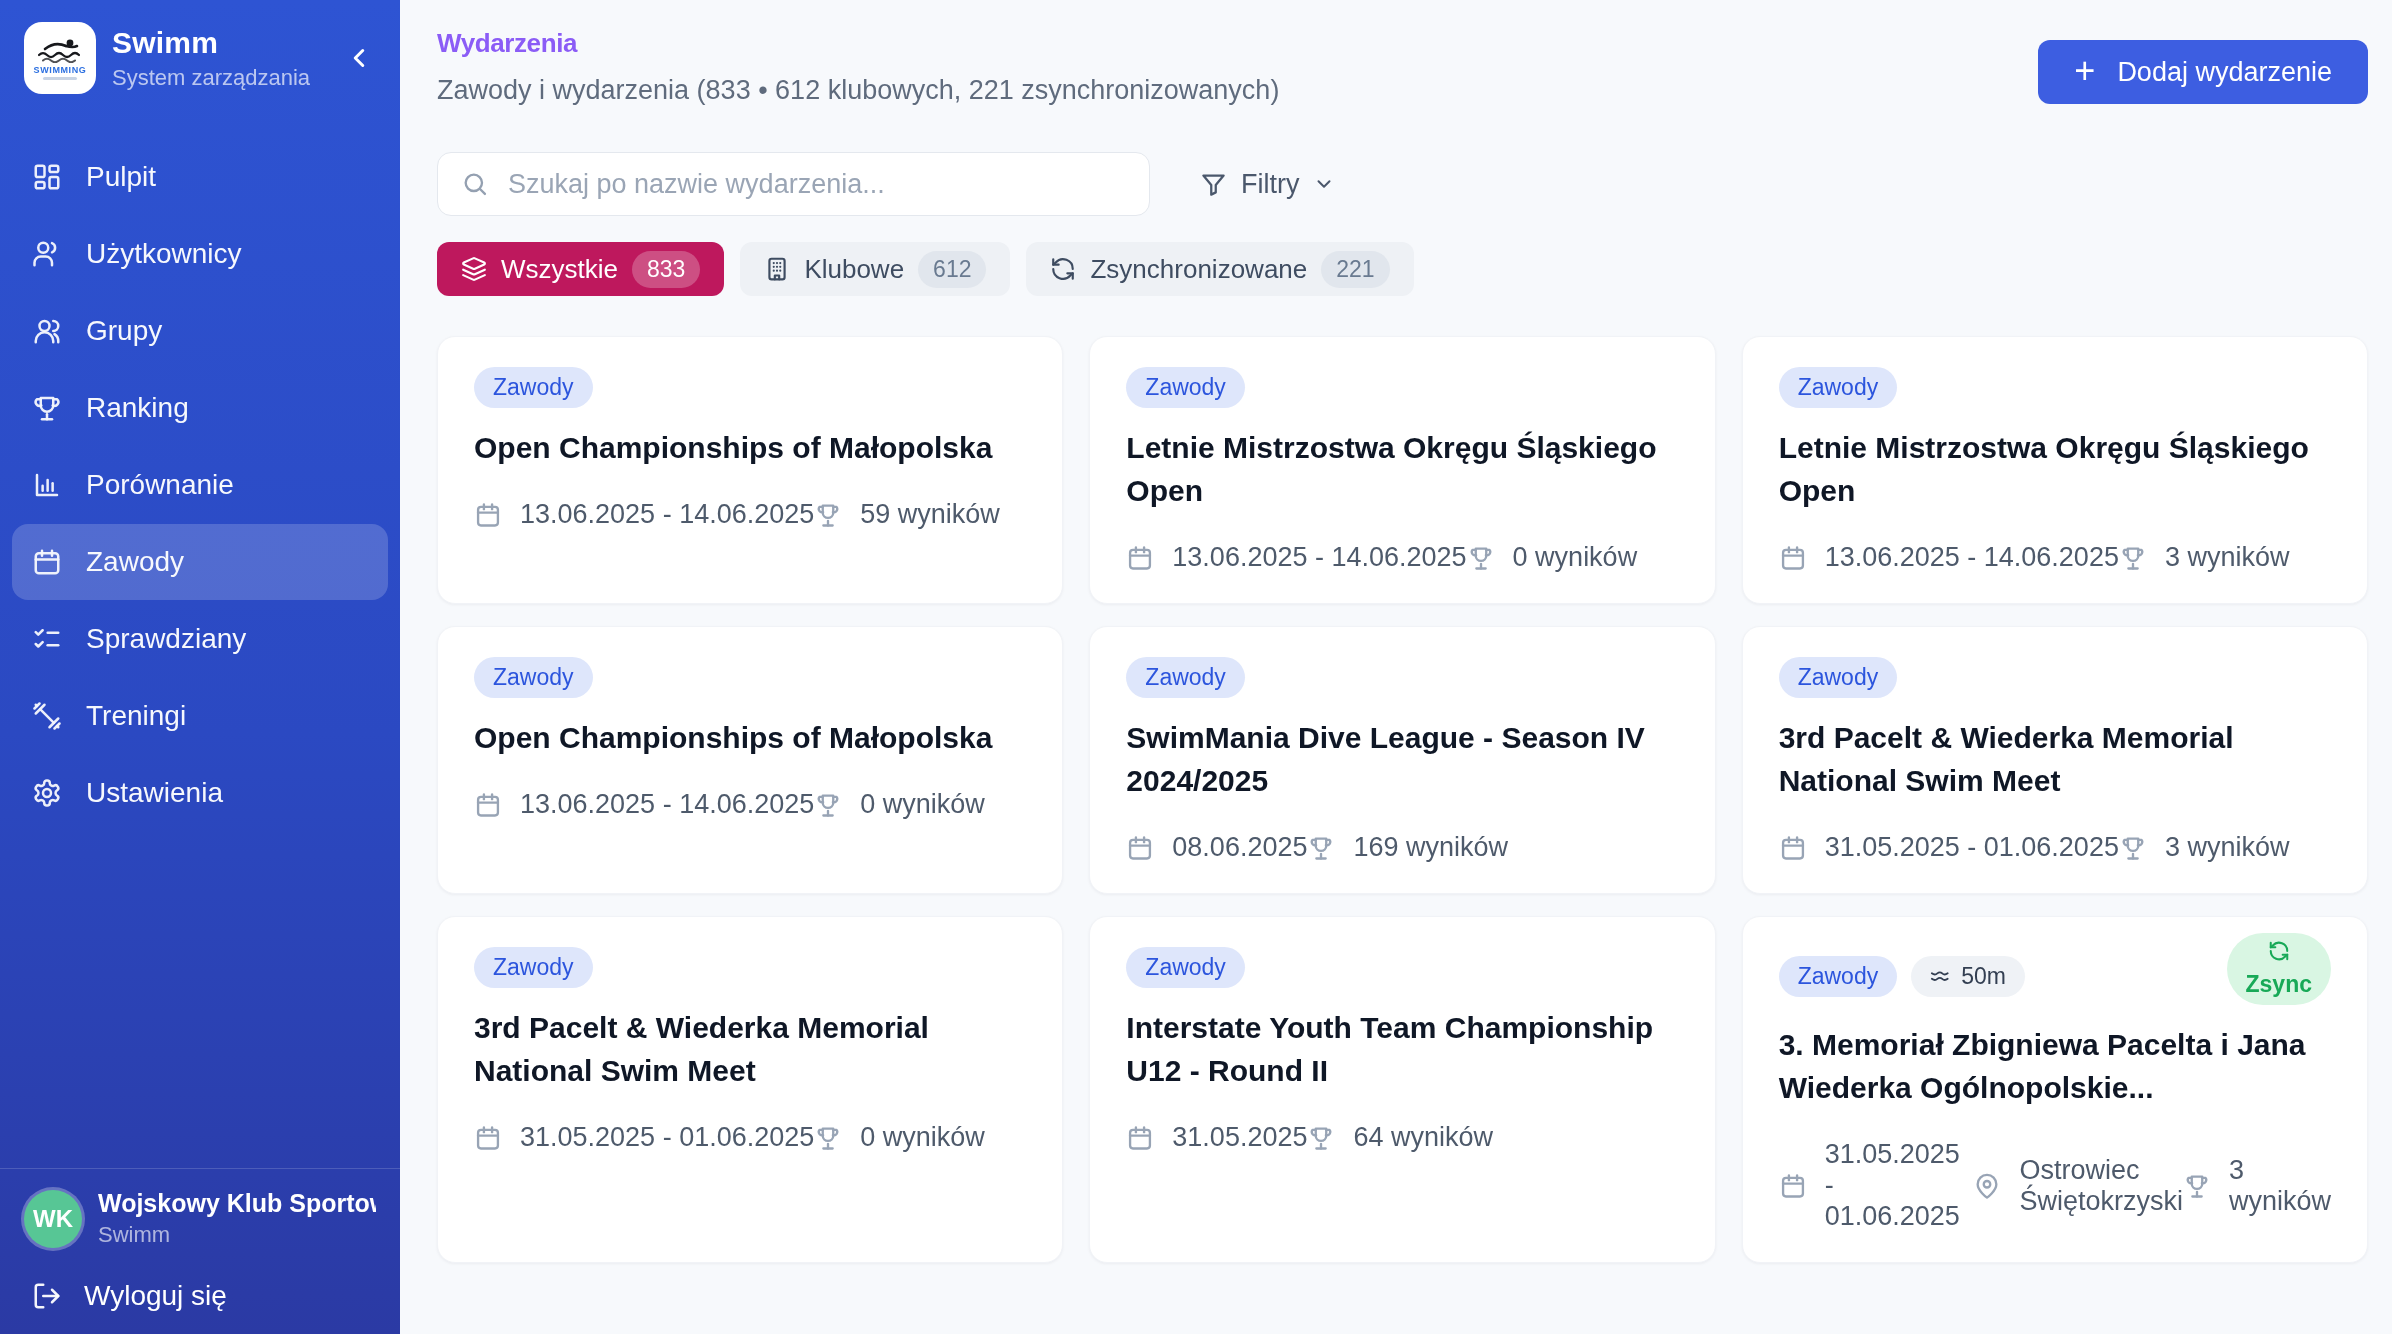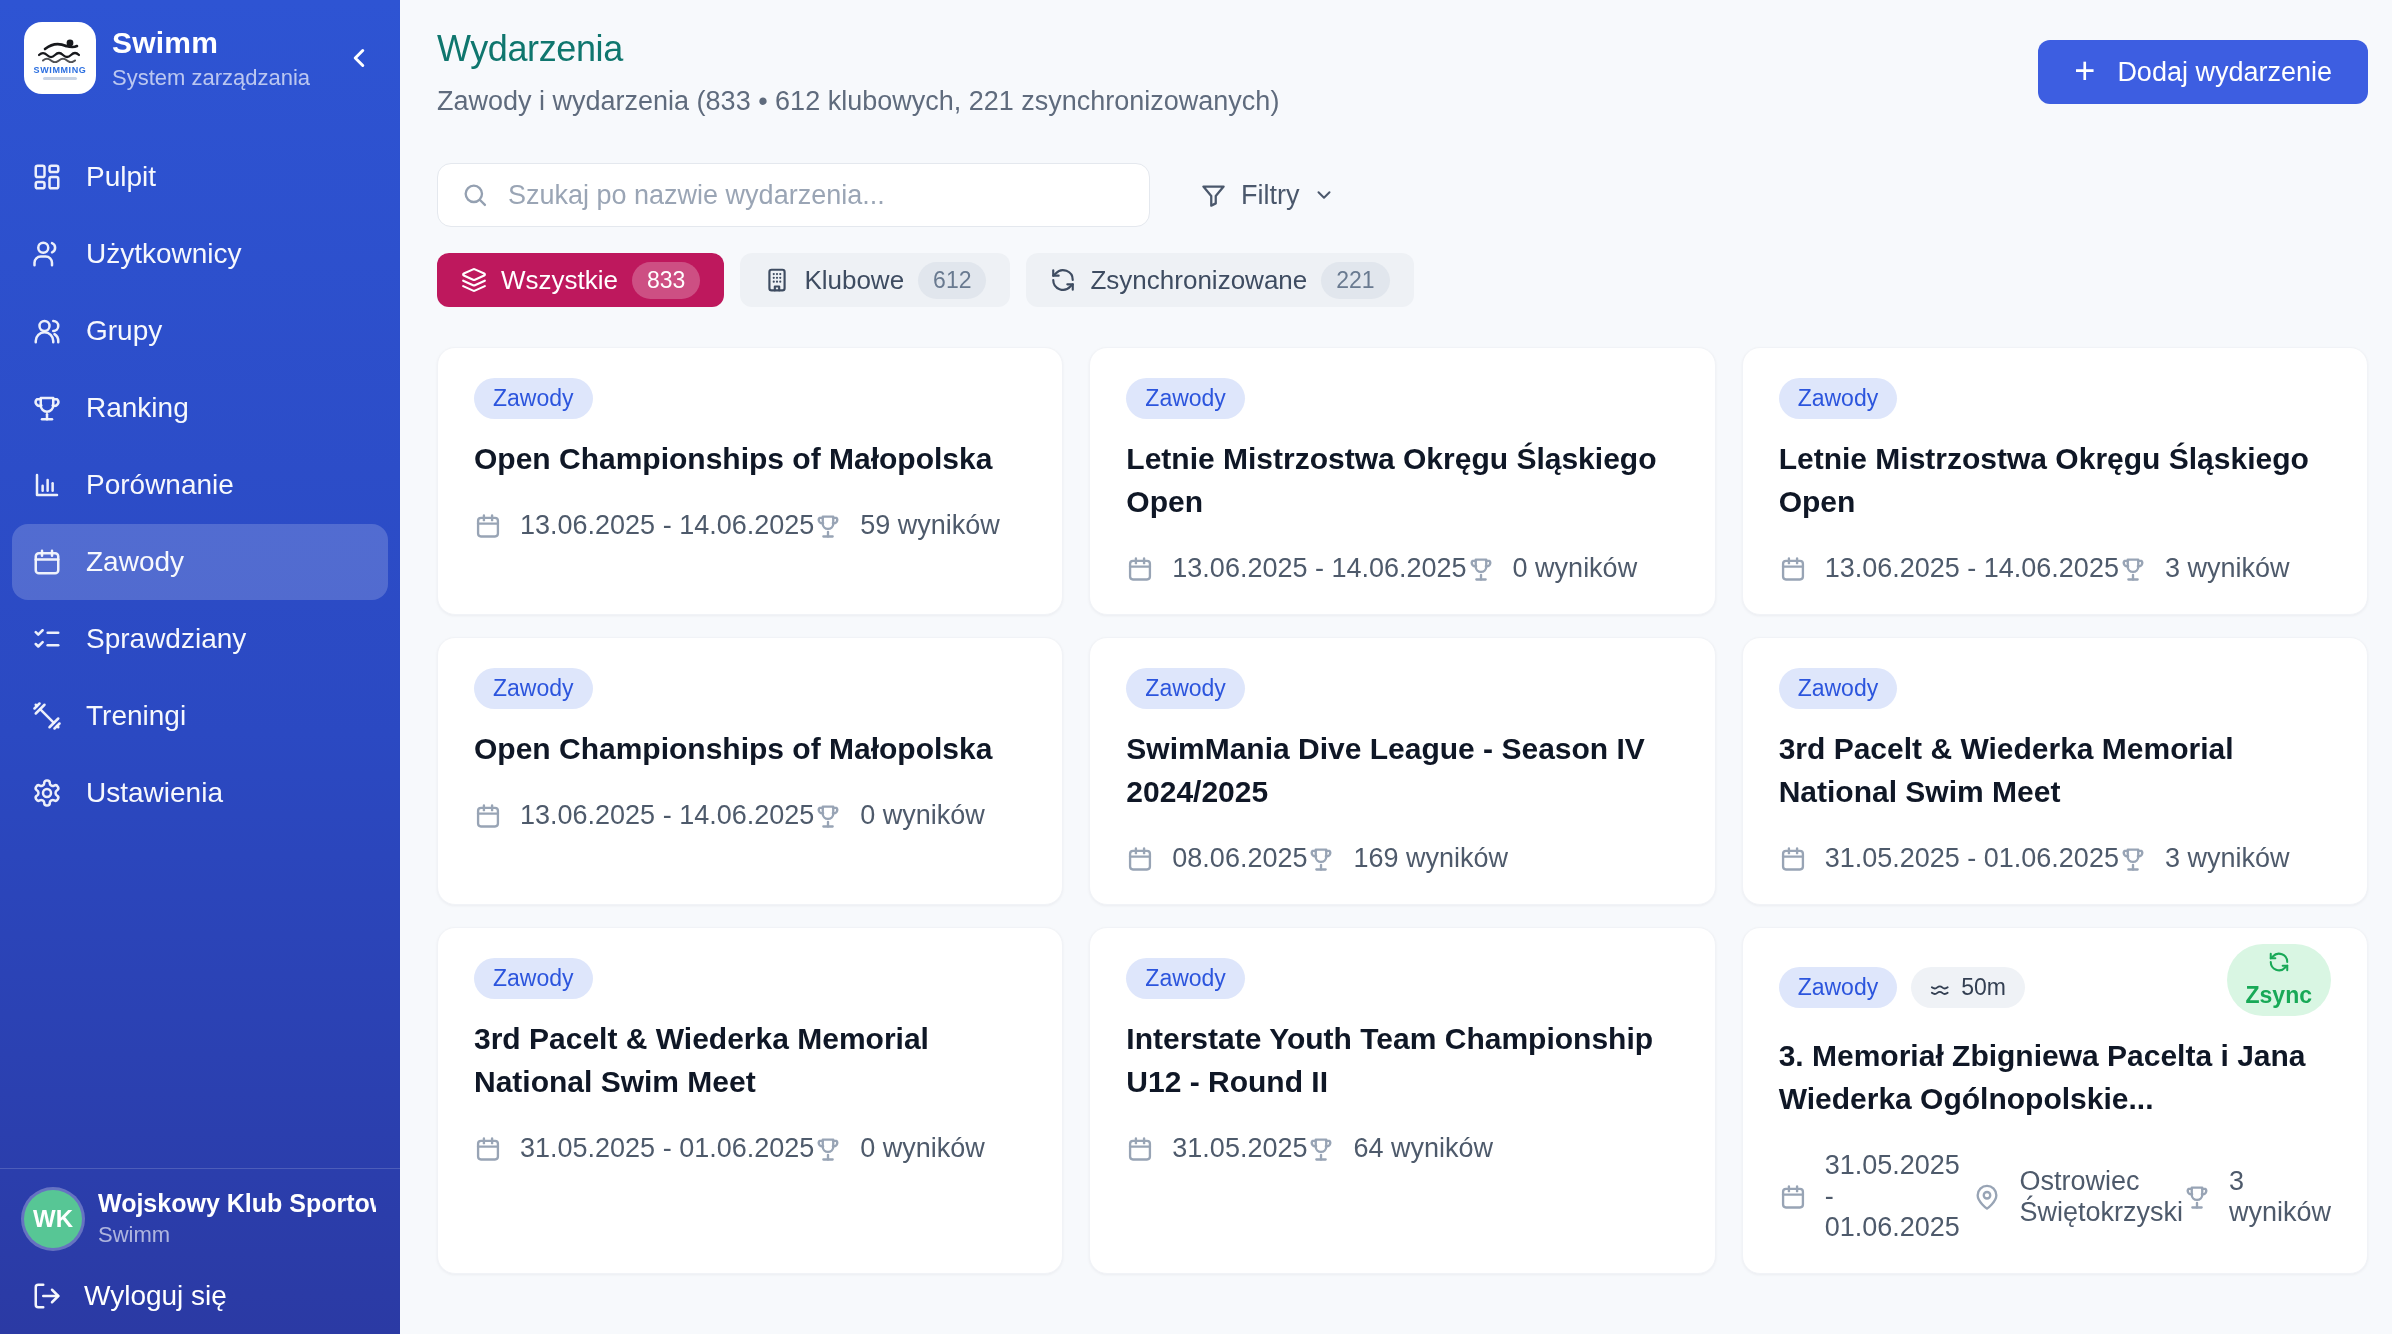--- a/index.html
+++ b/index.html
@@ -35,21 +35,21 @@
     font-size:24px; font-weight:700; flex:0 0 58px; }
   .user-text { margin-left:16px; min-width:0; }
   .user-name { font-size:25px; font-weight:700; white-space:nowrap; overflow:hidden; }
   .user-sub { font-size:22px; color:rgba(255,255,255,.62); margin-top:4px; }
   .logout { display:flex; align-items:center; margin-top:26px; padding:6px 4px 10px 8px; cursor:pointer; color:rgba(255,255,255,.95); background:none; border:none; }
   .logout-label { margin-left:22px; font-size:28px; font-weight:500; color:#fff; }
 
   
   .main { flex:1; padding:28px 24px 0 37px; position:relative; min-width:0; }
   .head-row { display:flex; align-items:flex-start; }
-  .page-title { font-size:36px; font-weight:400; color:#0f766e; letter-spacing:-.4px; }
+  .page-title { font-size:26px; font-weight:700; color:#8b5cf6; letter-spacing:-.4px; }
   .page-sub { margin-top:16px; font-size:27px; color:#5f6b7d; }
   .add-btn { margin-left:auto; margin-top:12px; height:64px; padding:0 36px; border:none; border-radius:12px;
     background:#3d5ee1; color:#fff; font-size:27px; font-family:inherit; display:flex; align-items:center; gap:22px; cursor:pointer; }
   .add-plus { font-size:36px; font-weight:300; line-height:1; margin-top:-3px; }
 
   .toolbar { margin-top:46px; display:flex; align-items:center; }
   .search-box { position:relative; width:713px; }
   .search-box .ic { position:absolute; left:24px; top:18px; color:#94a0b1; }
   .search-input { width:100%; height:64px; border:1.5px solid #e4e8ee; border-radius:14px; background:#fff;
     padding:0 24px 0 70px; font-size:27px; font-family:inherit; color:#32404f; outline:none; }
@@ -65,21 +65,21 @@
   .tab-count { border-radius:999px; padding:5px 15px; font-size:23px; background:#e1e6ed; color:#697a90; }
   .tab.active .tab-count { background:rgba(255,255,255,.24); color:#fff; }
 
   .grid { margin-top:40px; display:grid; grid-template-columns:repeat(3,1fr); gap:22px 26px; }
   .card { background:#fff; border:1px solid #f1f3f7; border-radius:18px; padding:30px 36px;
     box-shadow:0 1px 3px rgba(15,23,42,.05); cursor:pointer; }
   .badges { display:flex; align-items:center; gap:14px; }
   .badge { display:inline-flex; align-items:center; gap:9px; border-radius:999px; font-size:23px; font-weight:500;
     padding:7px 19px; }
   .badge-type { background:#dee6fb; color:#2c55dd; }
-  .badge-pool { background:#eff2f6; color:#333f52;align-items:flex-end; }
+  .badge-pool { background:#eff2f6; color:#333f52; }
   .badge-sync { background:#d9f6e3; color:#18a957; margin-left:auto; margin-top:-14px; font-weight:600;flex-direction:column; }
   .card-title { margin-top:18px; font-size:30px; font-weight:700; color:#0f1726; line-height:43px; }
   .meta { margin-top:30px; display:flex; flex-direction:row; }
   .meta-row { display:flex; align-items:center; gap:18px; font-size:27px; color:#4e5a6b; }
   .meta-row .ic { color:#98a4b5; flex:0 0 auto; }
 
   .ic { display:inline-block; }
   svg { display:block; }
 </style>
 </head>

